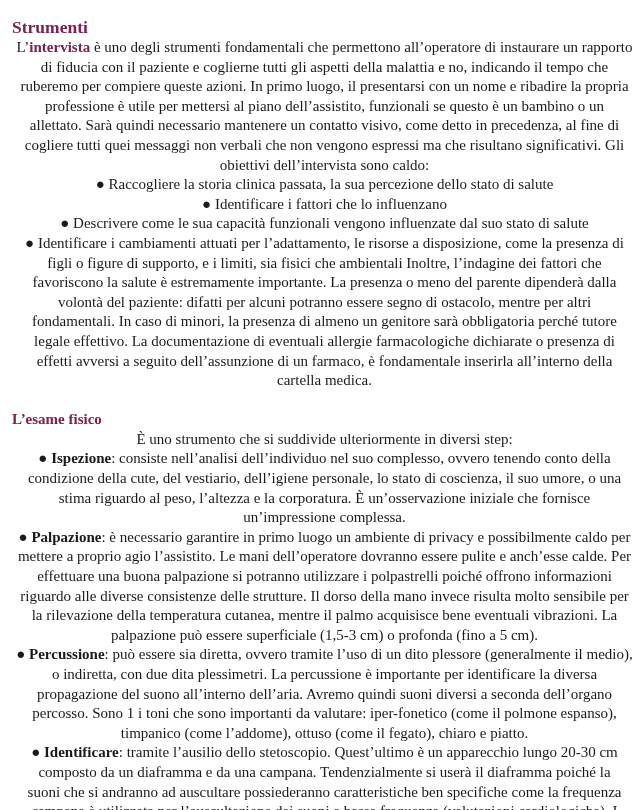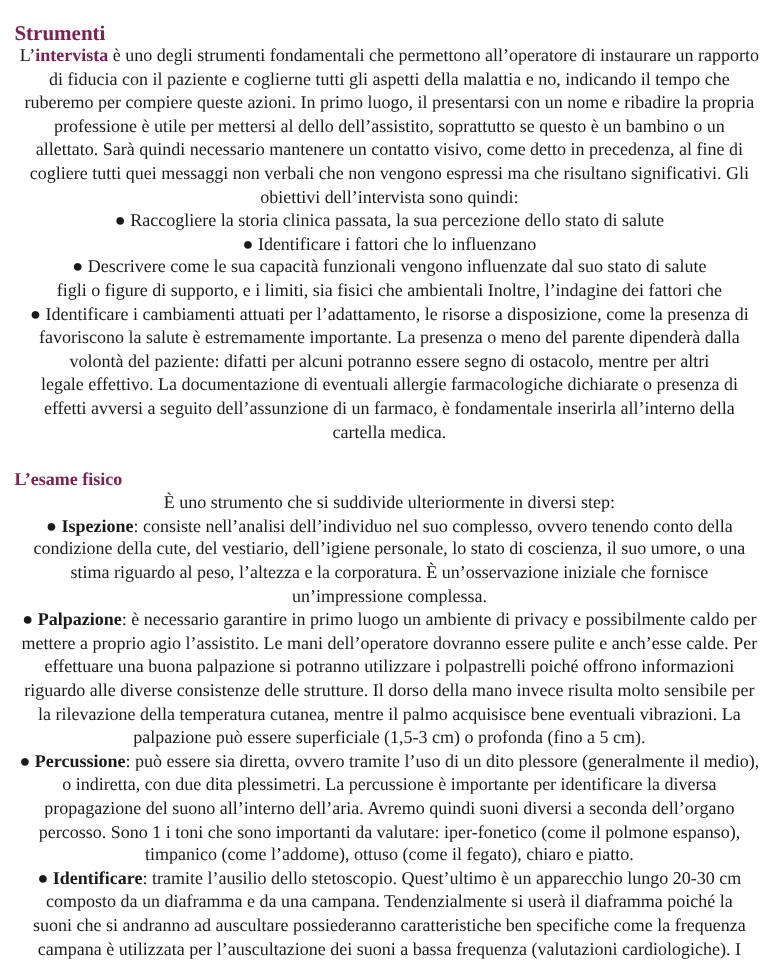--- a/index.html
+++ b/index.html
@@ -35,34 +35,35 @@
 <body>
 
 <div class="page">
 
   <div class="h">Strumenti</div>
 
   <div>
     <span class="line"><span>L’</span><span class="em">intervista</span><span> è uno degli strumenti fondamentali che permettono all’operatore di instaurare un rapporto</span></span>
     <span class="line">di fiducia con il paziente e coglierne tutti gli aspetti della malattia e no, indicando il tempo che</span>
     <span class="line">ruberemo per compiere queste azioni. In primo luogo, il presentarsi con un nome e ribadire la propria</span>
-    <span class="line">professione è utile per mettersi al dello dell’assistito, soprattutto se questo è un bambino o un</span>
+    <span class="line">professione è utile per mettersi al piano dell’assistito, funzionali se questo è un bambino o un</span>
     <span class="line">allettato. Sarà quindi necessario mantenere un contatto visivo, come detto in precedenza, al fine di</span>
     <span class="line">cogliere tutti quei messaggi non verbali che non vengono espressi ma che risultano significativi. Gli</span>
-    <span class="line">obiettivi dell’intervista sono quindi:</span>
+    <span class="line">obiettivi dell’intervista sono caldo:</span>
   </div>
 
   <div>
     <span class="line">● Raccogliere la storia clinica passata, la sua percezione dello stato di salute</span>
     <span class="line">● Identificare i fattori che lo influenzano</span>
     <span class="line">● Descrivere come le sua capacità funzionali vengono influenzate dal suo stato di salute</span>
+    <span class="line">● Identificare i cambiamenti attuati per l’adattamento, le risorse a disposizione, come la presenza di</span>
     <span class="line">figli o figure di supporto, e i limiti, sia fisici che ambientali Inoltre, l’indagine dei fattori che</span>
-    <span class="line">● Identificare i cambiamenti attuati per l’adattamento, le risorse a disposizione, come la presenza di</span>
     <span class="line">favoriscono la salute è estremamente importante. La presenza o meno del parente dipenderà dalla</span>
     <span class="line">volontà del paziente: difatti per alcuni potranno essere segno di ostacolo, mentre per altri</span>
+    <span class="line">fondamentali. In caso di minori, la presenza di almeno un genitore sarà obbligatoria perché tutore</span>
     <span class="line">legale effettivo. La documentazione di eventuali allergie farmacologiche dichiarate o presenza di</span>
     <span class="line">effetti avversi a seguito dell’assunzione di un farmaco, è fondamentale inserirla all’interno della</span>
     <span class="line">cartella medica.</span>
   </div>
 
   <div class="gap"></div>
 
   <div class="h2">L’esame fisico</div>
   <span class="line">È uno strumento che si suddivide ulteriormente in diversi step:</span>
 

